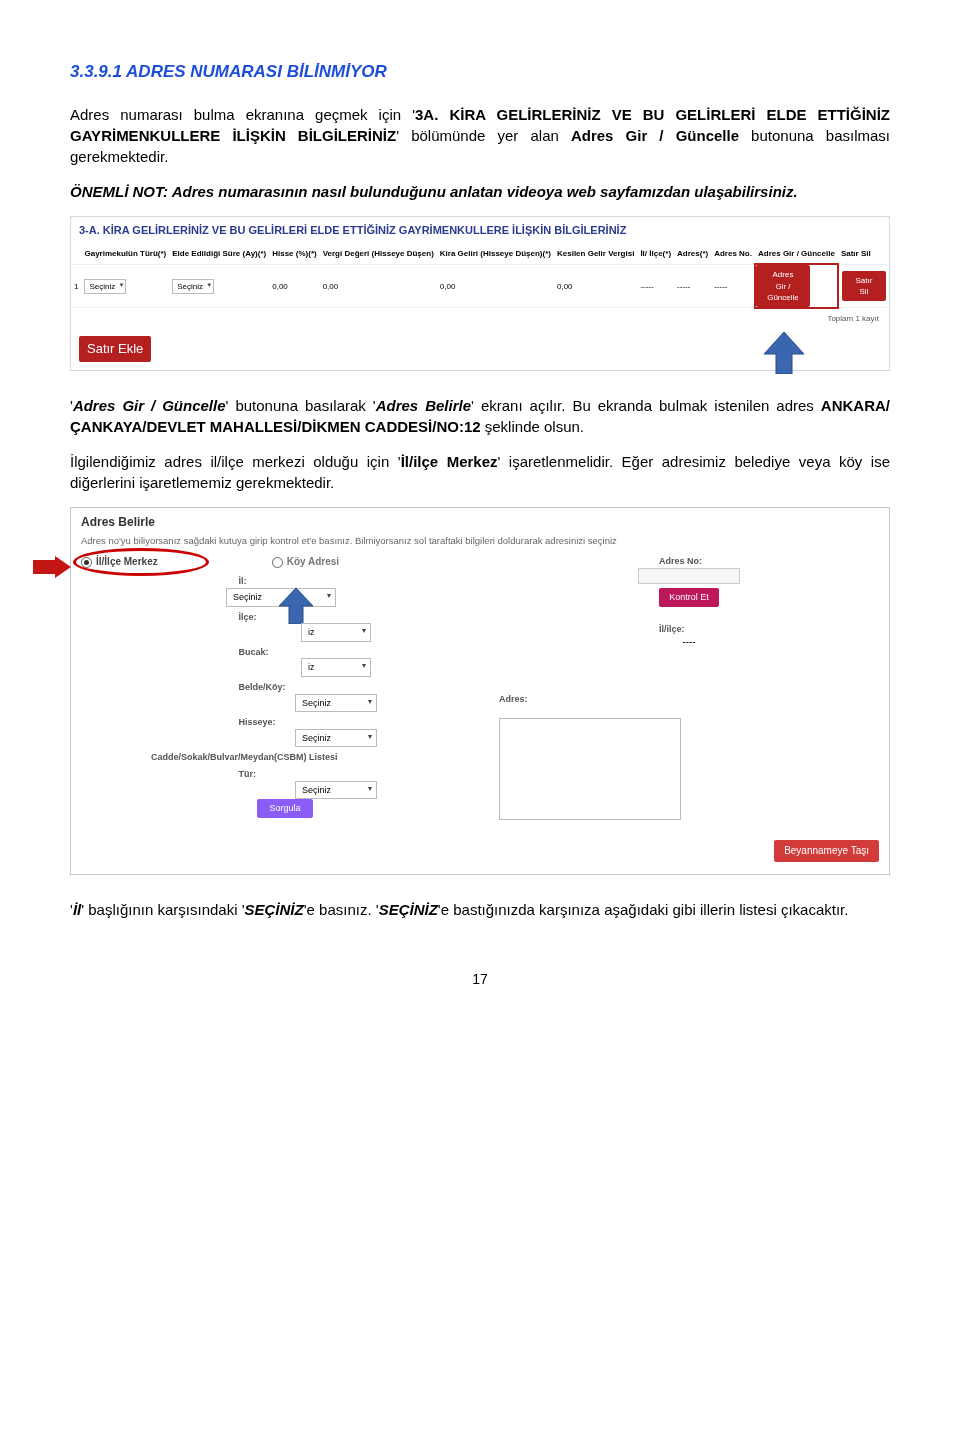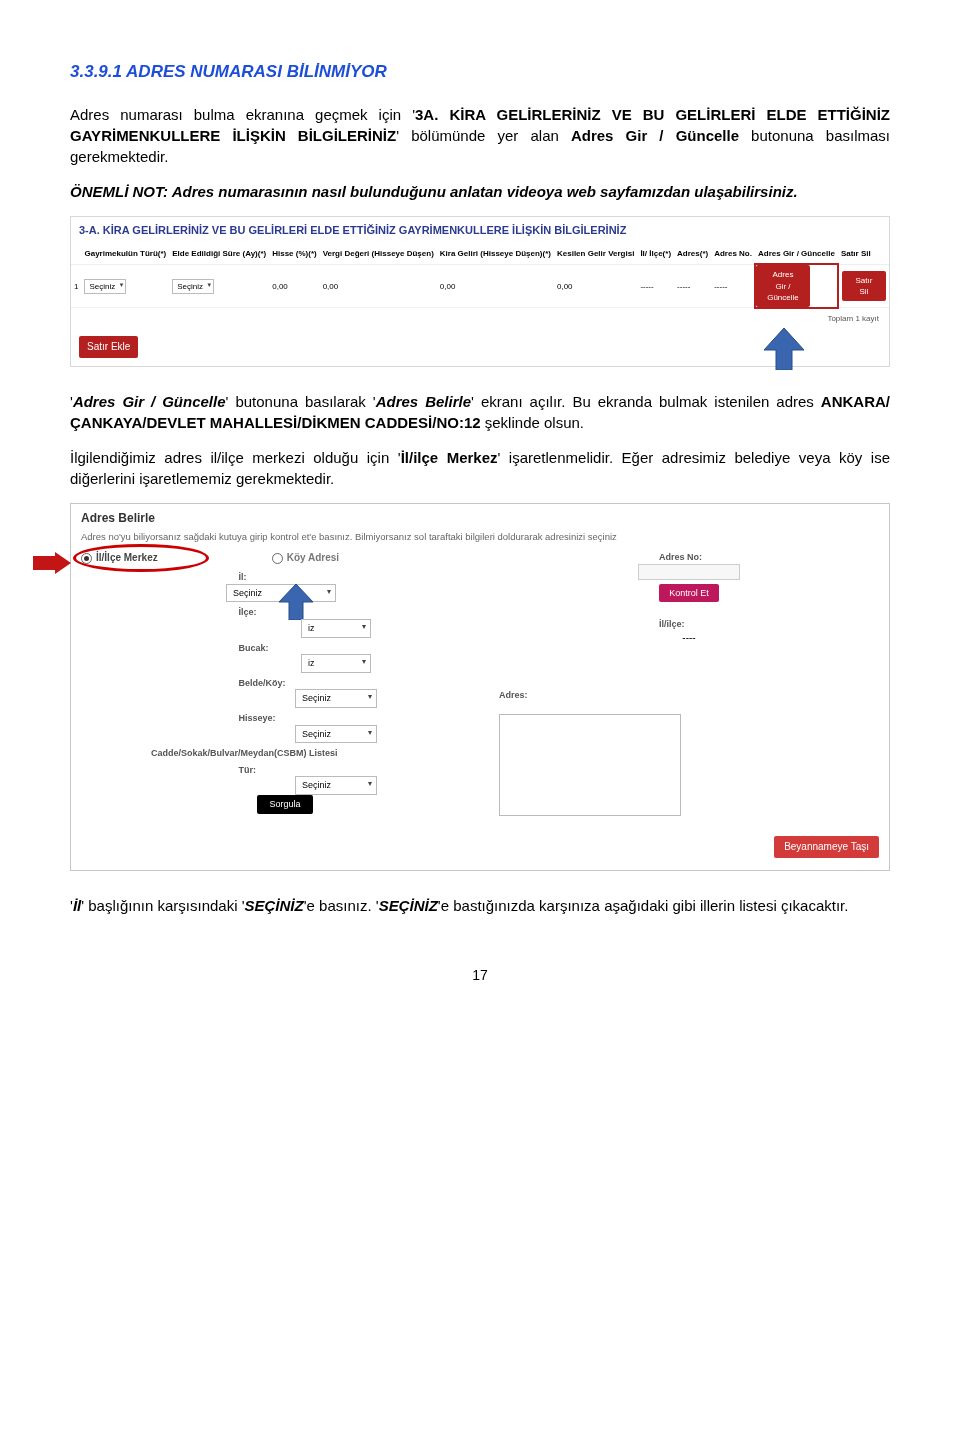--- a/index.html
+++ b/index.html
@@ -79,21 +79,21 @@
     padding: 4px 6px;
     font-size: 8px;
     border-radius: 2px;
     text-align: center;
     display: inline-block;
   }
   .btn-red-lg {
     background: #b42020;
     color: #fff;
     padding: 4px 8px;
-    font-size: 10px;
+    font-size: 13px;
     border-radius: 2px;
     display: inline-block;
   }
   .toplam {
     text-align: right;
     font-size: 8px;
     padding: 4px 10px;
     color: #555;
   }
   .panel1-footer {
@@ -178,21 +178,21 @@
   }
   .btn-kontrol {
     background:#be185d;
     color:#fff;
     padding:3px 10px;
     font-size:9px;
     border-radius:2px;
     display:inline-block;
   }
   .btn-sorgula {
-    background:#000000;
+    background:#8b5cf6;
     color:#fff;
     padding:3px 12px;
     font-size:9px;
     border-radius:2px;
     display:inline-block;
     margin-left:8px;
   }
   .btn-tasi {
     background:#d33a3a;
     color:#fff;

